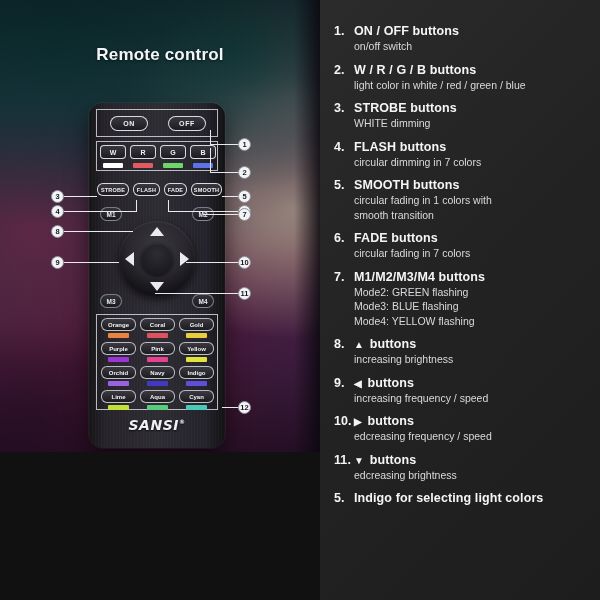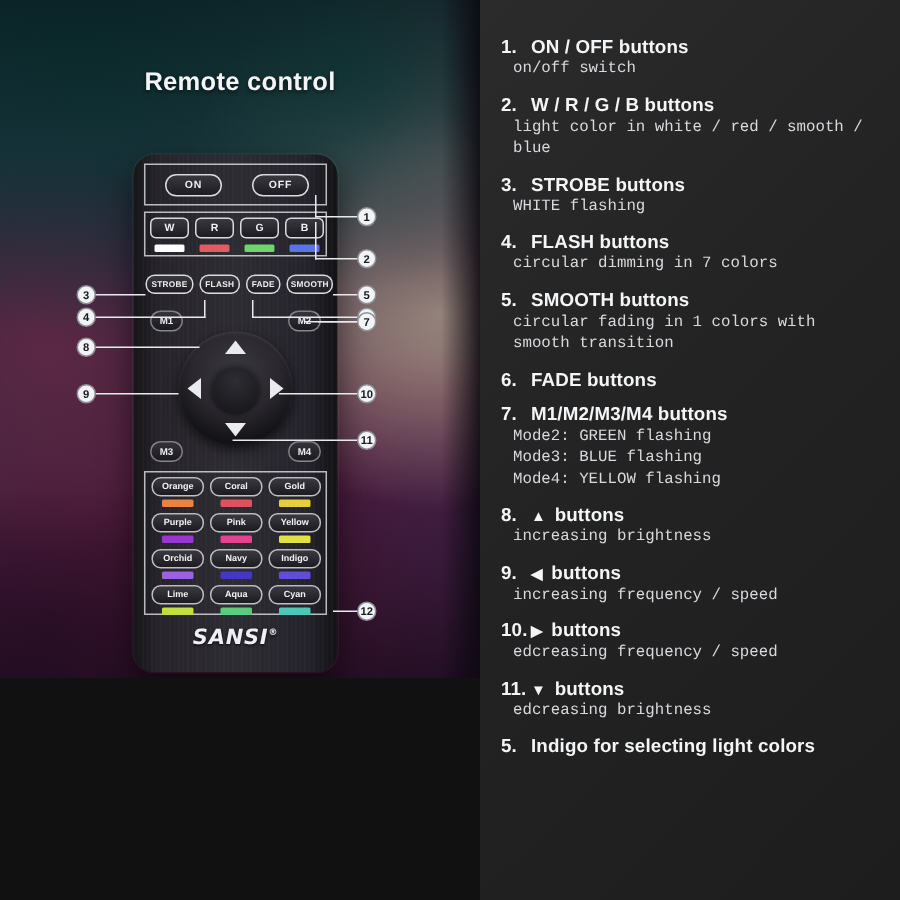--- a/index.html
+++ b/index.html
@@ -151,21 +151,21 @@
     background:linear-gradient(135deg,#2b2b2b 0%,#232323 45%,#1d1d1d 100%);
     padding:24px 10px 10px 14px; color:#f4f5f7;
   }
   .item{ display:flex; margin-bottom:1px; }
   .item .num{
     flex:0 0 auto; min-width:20px; font-size:12.5px; font-weight:700;
     letter-spacing:.1px; white-space:nowrap;
   }
   .item .ttl{ font-size:12.5px; font-weight:700; letter-spacing:.1px; }
   .item .ttl .gl{ font-size:10px; }
-  .sub{ margin-left:8px; font-size:10.5px; color:#d9dade; line-height:14.5px;font-family:Liberation Mono, monospace; }
+  .sub{ margin-left:20px; font-size:10.5px; color:#d9dade; line-height:14.5px; }
   .blk{ margin-bottom:9px; }
 </style>
 </head>
 <body>
 
 <div id="page">
 
   <div id="left">
     <div class="bg-base"></div>
     <div class="bg-veil"></div>
@@ -299,28 +299,28 @@
             <span class="num">1.</span>
             <span class="ttl">ON / OFF buttons</span>
           </div>
           <div class="sub">on/off switch</div>
         </div>
         <div class="blk">
           <div class="item">
             <span class="num">2.</span>
             <span class="ttl">W / R / G / B buttons</span>
           </div>
-          <div class="sub">light color in white / red / smooth / blue</div>
+          <div class="sub">light color in white / red / green / blue</div>
         </div>
         <div class="blk">
           <div class="item">
             <span class="num">3.</span>
             <span class="ttl">STROBE buttons</span>
           </div>
-          <div class="sub">WHITE flashing</div>
+          <div class="sub">WHITE dimming</div>
         </div>
         <div class="blk">
           <div class="item">
             <span class="num">4.</span>
             <span class="ttl">FLASH buttons</span>
           </div>
           <div class="sub">circular dimming in 7 colors</div>
         </div>
         <div class="blk">
           <div class="item">
@@ -328,20 +328,21 @@
             <span class="ttl">SMOOTH buttons</span>
           </div>
           <div class="sub">circular fading in 1 colors with</div>
           <div class="sub">smooth transition</div>
         </div>
         <div class="blk">
           <div class="item">
             <span class="num">6.</span>
             <span class="ttl">FADE buttons</span>
           </div>
+          <div class="sub">circular fading in 7 colors</div>
         </div>
         <div class="blk">
           <div class="item">
             <span class="num">7.</span>
             <span class="ttl">M1/M2/M3/M4 buttons</span>
           </div>
           <div class="sub">Mode2: GREEN flashing</div>
           <div class="sub">Mode3: BLUE flashing</div>
           <div class="sub">Mode4: YELLOW flashing</div>
         </div>

